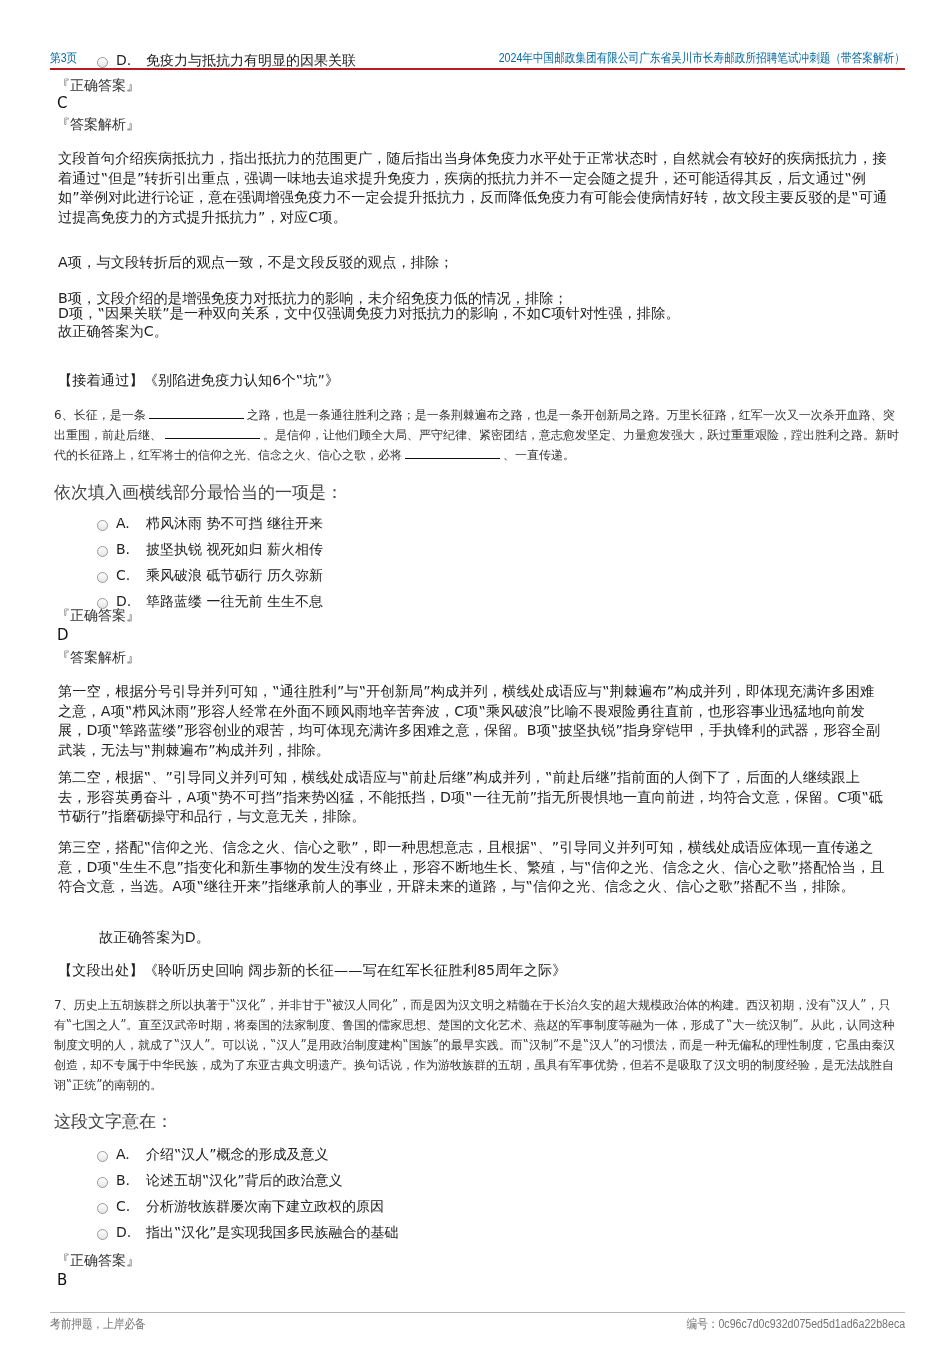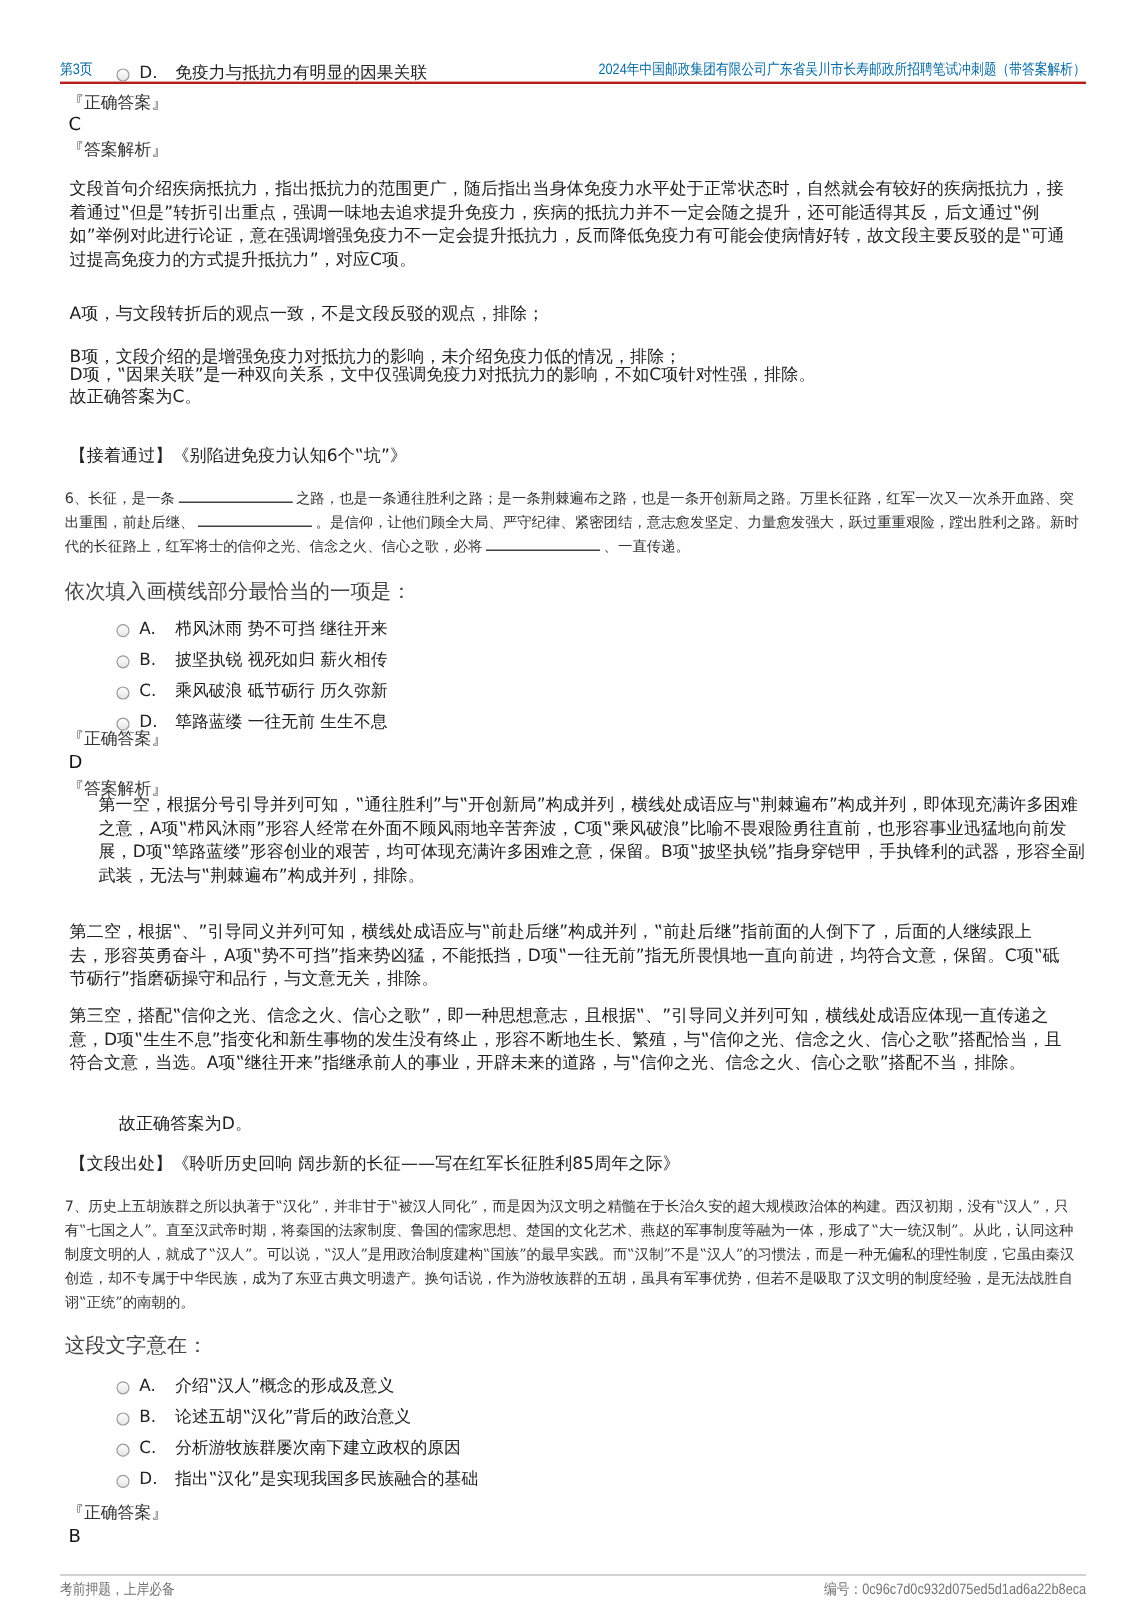--- a/index.html
+++ b/index.html
@@ -80,21 +80,21 @@
 <div class="option" style="top:567px;">
   <span class="radio"></span><span class="letter">C.</span><span>乘风破浪 砥节砺行 历久弥新</span>
 </div>
 <div class="option" style="top:593px;">
   <span class="radio"></span><span class="letter">D.</span><span>筚路蓝缕 一往无前 生生不息</span>
 </div>
 <div class="bracket" style="top:607px;">『正确答案』</div>
 <div class="answer" style="top:626px;">D</div>
 <div class="bracket" style="top:649px;">『答案解析』</div>
 
-<div class="para" style="top:662px;margin-left:24px;">第一空，根据分号引导并列可知，‟通往胜利”与‟开创新局”构成并列，横线处成语应与‟荆棘遍布”构成并列，即体现充满许多困难之意，A项‟栉风沐雨”形容人经常在外面不顾风雨地辛苦奔波，C项‟乘风破浪”比喻不畏艰险勇往直前，也形容事业迅猛地向前发展，D项‟筚路蓝缕”形容创业的艰苦，均可体现充满许多困难之意，保留。B项‟披坚执锐”指身穿铠甲，手执锋利的武器，形容全副武装，无法与‟荆棘遍布”构成并列，排除。</div>
+<div class="para" style="top:682px;">第一空，根据分号引导并列可知，‟通往胜利”与‟开创新局”构成并列，横线处成语应与‟荆棘遍布”构成并列，即体现充满许多困难之意，A项‟栉风沐雨”形容人经常在外面不顾风雨地辛苦奔波，C项‟乘风破浪”比喻不畏艰险勇往直前，也形容事业迅猛地向前发展，D项‟筚路蓝缕”形容创业的艰苦，均可体现充满许多困难之意，保留。B项‟披坚执锐”指身穿铠甲，手执锋利的武器，形容全副武装，无法与‟荆棘遍布”构成并列，排除。</div>
 <div class="para" style="top:768px;">第二空，根据‟、”引导同义并列可知，横线处成语应与‟前赴后继”构成并列，‟前赴后继”指前面的人倒下了，后面的人继续跟上去，形容英勇奋斗，A项‟势不可挡”指来势凶猛，不能抵挡，D项‟一往无前”指无所畏惧地一直向前进，均符合文意，保留。C项‟砥节砺行”指磨砺操守和品行，与文意无关，排除。</div>
 <div class="para" style="top:838px;">第三空，搭配‟信仰之光、信念之火、信心之歌”，即一种思想意志，且根据‟、”引导同义并列可知，横线处成语应体现一直传递之意，D项‟生生不息”指变化和新生事物的发生没有终止，形容不断地生长、繁殖，与‟信仰之光、信念之火、信心之歌”搭配恰当，且符合文意，当选。A项‟继往开来”指继承前人的事业，开辟未来的道路，与‟信仰之光、信念之火、信心之歌”搭配不当，排除。</div>
 <div class="para" style="top:928px;margin-left:41px;">故正确答案为D。</div>
 <div class="para" style="top:961px;">【文段出处】《聆听历史回响 阔步新的长征——写在红军长征胜利85周年之际》</div>
 
 <div class="q" style="top:995px;">
   <span class="num">7、</span><span>历史上五胡族群之所以执著于‟汉化”，并非甘于‟被汉人同化”，而是因为汉文明之精髓在于长治久安的超大规模政治体的构建。西汉初期，没有‟汉人”，只有‟七国之人”。直至汉武帝时期，将秦国的法家制度、鲁国的儒家思想、楚国的文化艺术、燕赵的军事制度等融为一体，形成了‟大一统汉制”。从此，认同这种制度文明的人，就成了‟汉人”。可以说，‟汉人”是用政治制度建构‟国族”的最早实践。而‟汉制”不是‟汉人”的习惯法，而是一种无偏私的理性制度，它虽由秦汉创造，却不专属于中华民族，成为了东亚古典文明遗产。换句话说，作为游牧族群的五胡，虽具有军事优势，但若不是吸取了汉文明的制度经验，是无法战胜自诩‟正统”的南朝的。</span>
 </div>
 <div class="prompt" style="top:1110px;">这段文字意在：</div>
 

